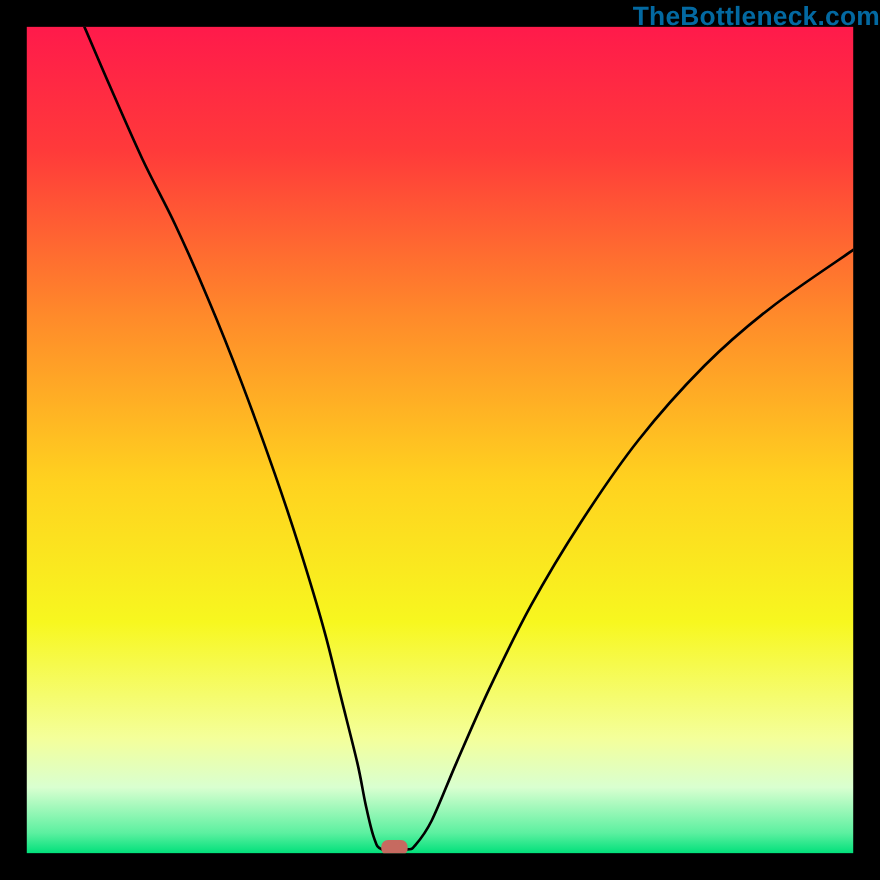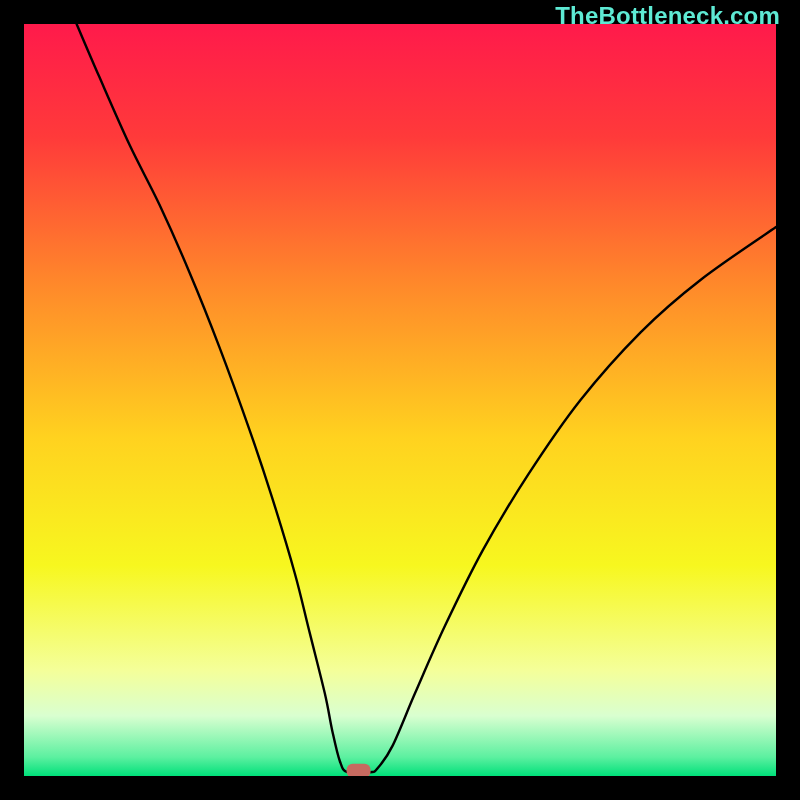--- a/index.html
+++ b/index.html
@@ -21,22 +21,22 @@
     position: absolute;
     left: 24px;
     top: 24px;
     width: 752px;
     height: 752px;
     overflow: hidden;
   }
   .watermark {
     position: absolute;
     top: 2px;
-    right: 20px;
-    color: #5eead4;
+    right: 0;
+    color: #0369a1;
     font-size: 24px;
     font-weight: 600;
     letter-spacing: 0.2px;
     user-select: none;
   }
   svg { display: block; }
 </style>
 </head>
 <body>
 

